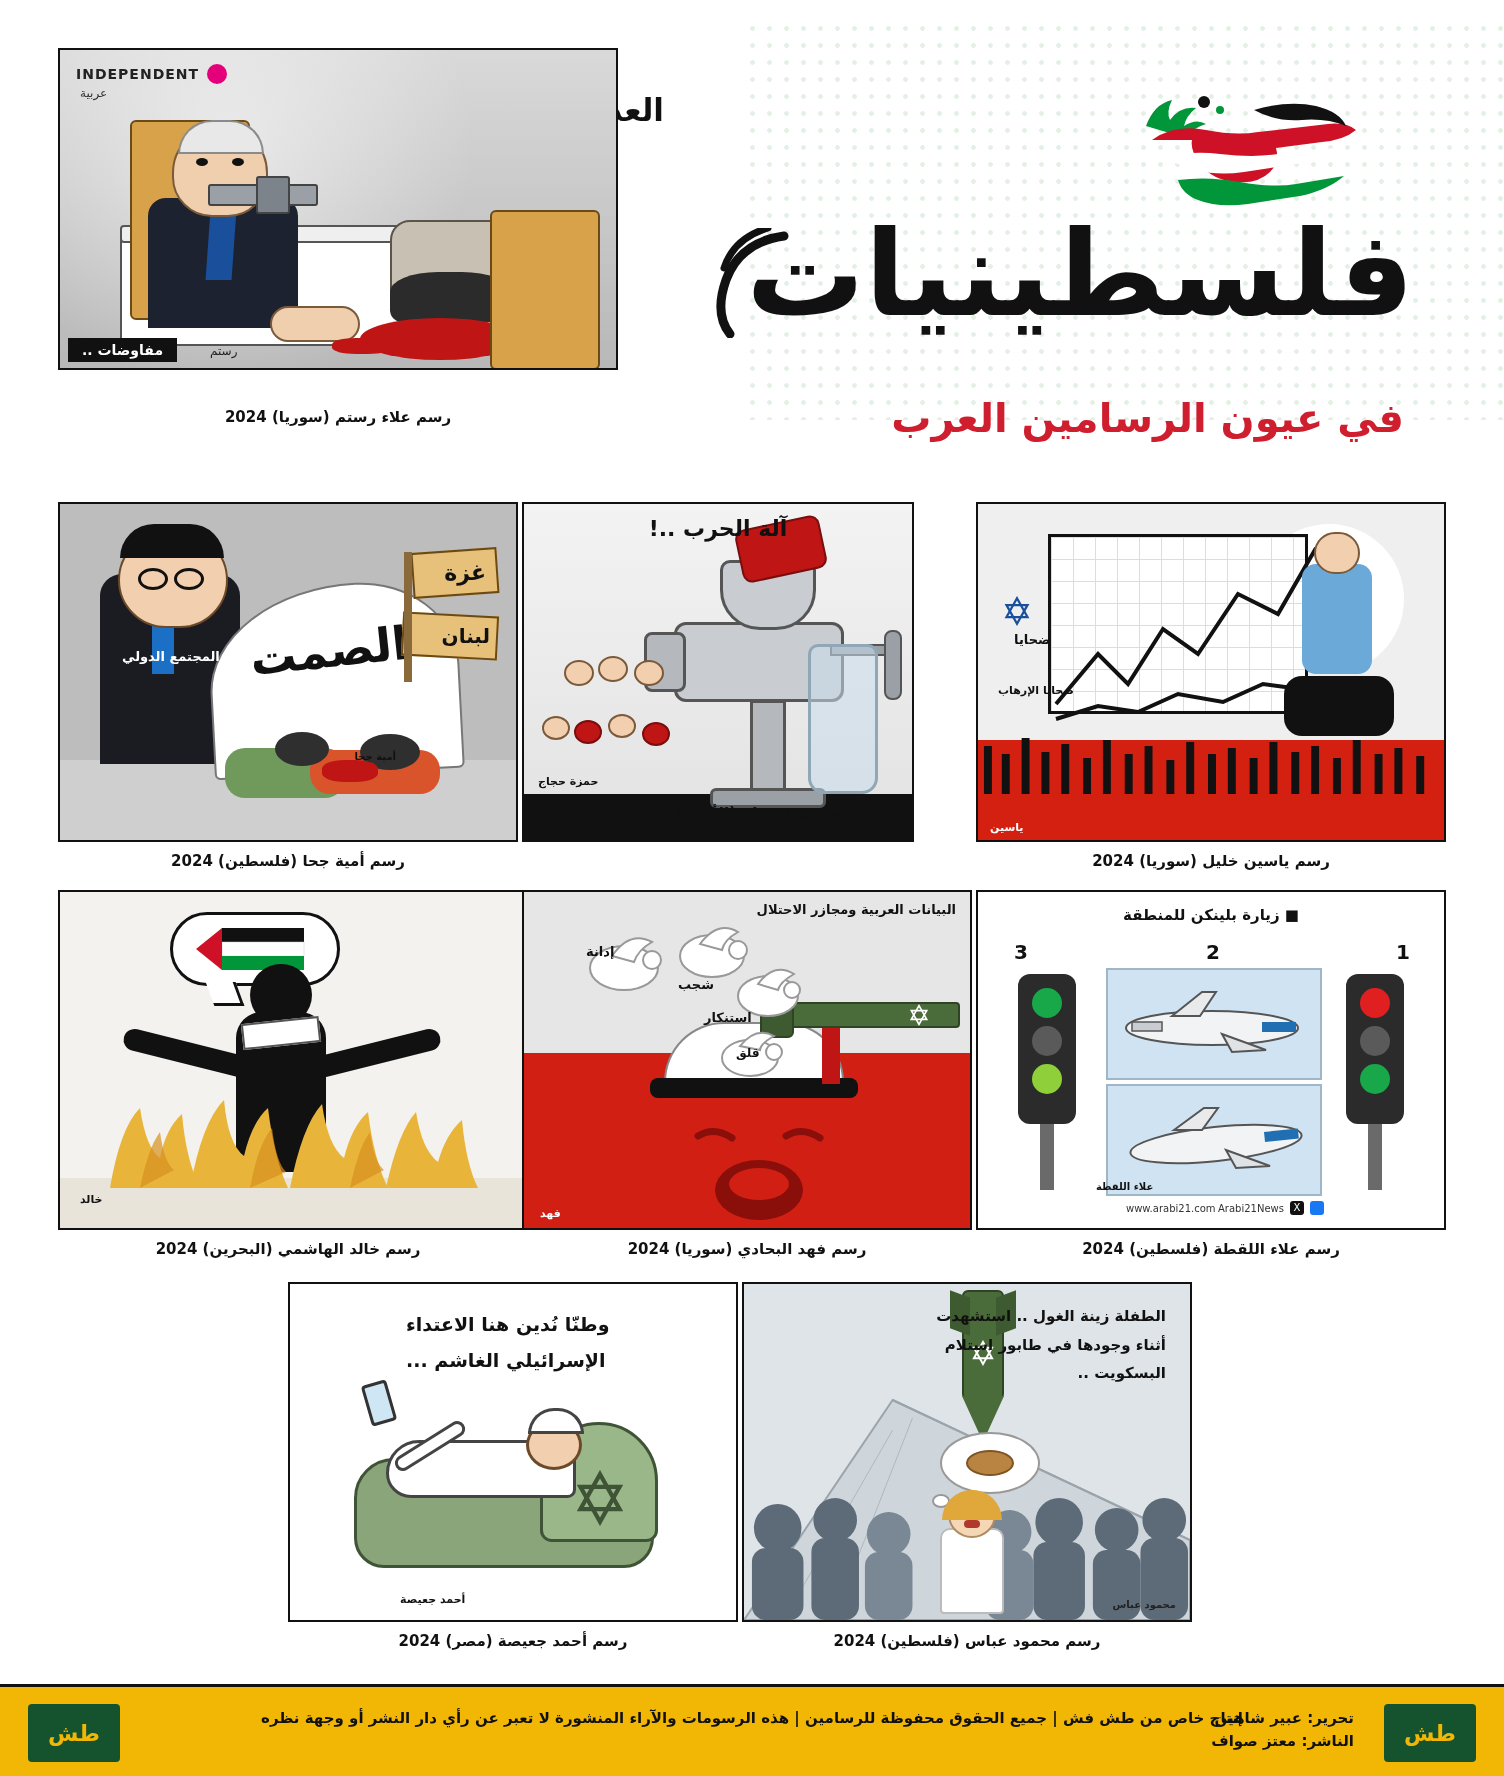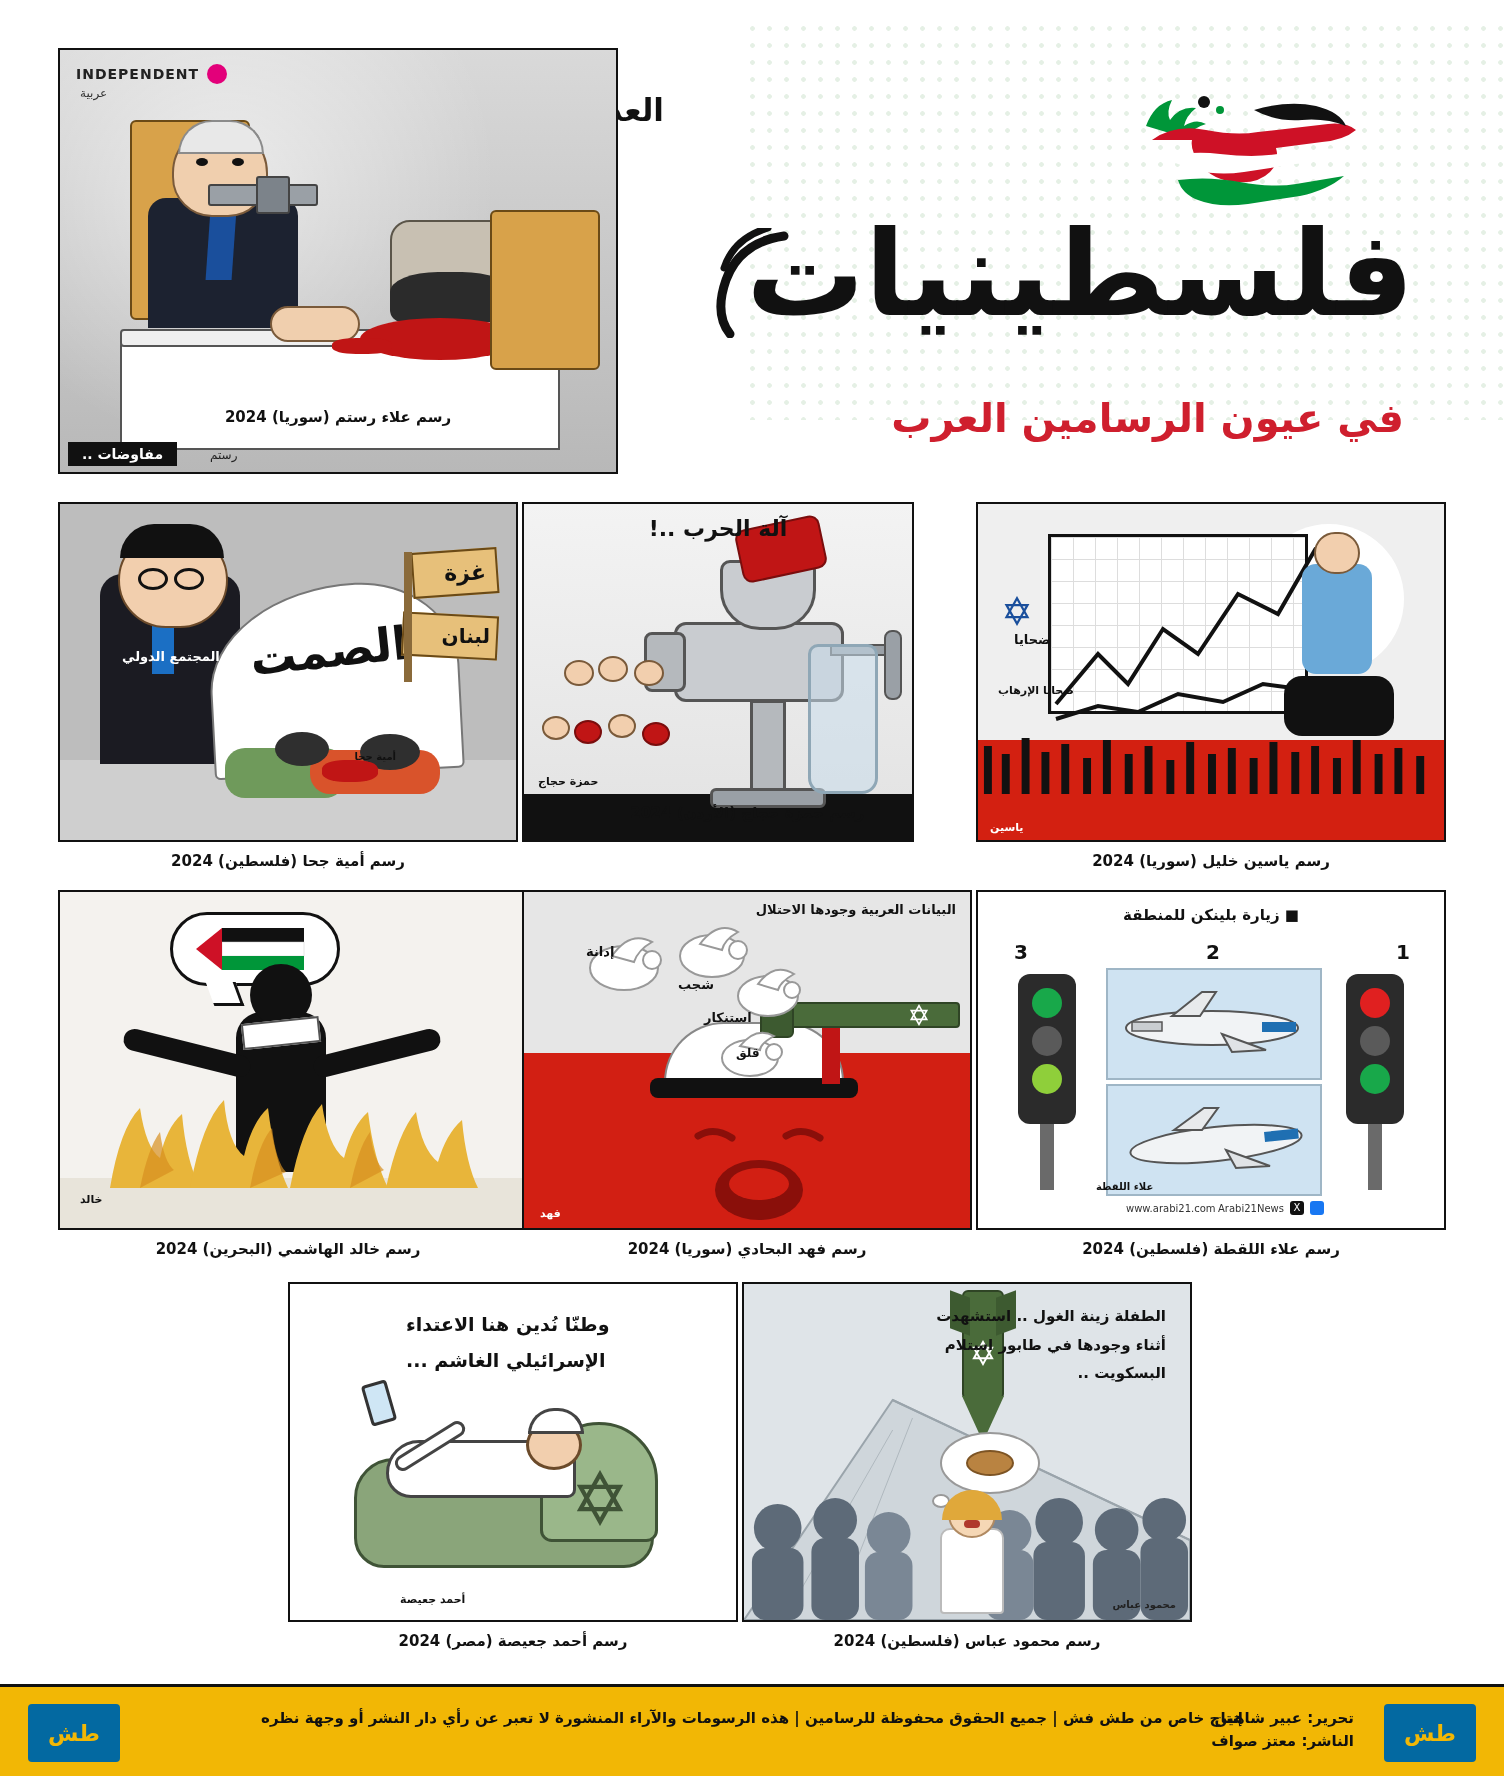--- a/index.html
+++ b/index.html
@@ -77,21 +77,21 @@
     border-top:3px solid #111;
   }
   .footer-inner { position:relative; width:100%; height:100%; }
   .footer-text {
     position:absolute; top:20px; right:210px; left:210px;
     direction:rtl; text-align:center;
     font-size:15px; font-weight:bold; color:#111; line-height:1.55;
   }
   .footer-logo {
     position:absolute; width:92px; height:58px; top:17px;
-    background:#0369a1; border-radius:4px;
+    background:#14532d; border-radius:4px;
     color:#f2b705; font-weight:bold; font-size:22px;
     display:flex; align-items:center; justify-content:center;
     direction:rtl;
   }
   .footer-logo.right { right:28px; }
   .footer-logo.left { left:28px; }
 </style>
 </head>
 <body>
 
@@ -118,21 +118,21 @@
       <div class="logo-sub">في عيون الرسامين العرب</div>
 
       <svg style="position:absolute; top:188px; right:648px; width:90px; height:110px;" viewBox="0 0 90 110">
         <path d="M78 8 q-44 6 -58 44 q-12 34 4 54" fill="none" stroke="#111" stroke-width="9" stroke-linecap="round"></path>
         <path d="M62 0 q-34 10 -44 40" fill="none" stroke="#111" stroke-width="7" stroke-linecap="round"></path>
       </svg>
     </div>
 
     <div class="issue-number">العدد #٥٢</div>
 
-    <div class="frame" style="left:58px; top:48px; width:560px; height:426px;">
+    <div class="frame" style="left:58px; top:48px; width:560px; height:322px;">
       <div class="art">
         <div style="position:absolute; inset:0; background:linear-gradient(180deg,#d9d9d9,#b8b8b8);"></div>
 
         <div style="position:absolute; left:0; top:0; width:100%; height:100%; background:radial-gradient(circle at 30% 30%, rgba(255,255,255,.55), transparent 55%);"></div>
 
         <div style="position:absolute; left:60px; bottom:22px; width:440px; height:110px; background:#fff; border:2px solid #555; border-radius:6px 6px 0 0;"></div>
         <div style="position:absolute; left:60px; bottom:125px; width:440px; height:18px; background:#efefef; border:2px solid #555; border-radius:4px;"></div>
 
         <div style="position:absolute; left:70px; top:70px; width:120px; height:200px; background:#d8a24a; border:2px solid #6b4a16; border-radius:6px;"></div>
 
@@ -373,21 +373,21 @@
         </g>
       </svg>
       <div class="label-ar" style="left:212px; top:154px; font-size:12px;">قلق</div>
 
       <svg style="position:absolute; left:150px; bottom:6px; width:170px; height:120px;" viewBox="0 0 170 120">
         <path d="M24 34 q16 -10 34 2" stroke="#8a0f0a" stroke-width="7" fill="none" stroke-linecap="round"></path>
         <path d="M112 34 q16 -10 34 2" stroke="#8a0f0a" stroke-width="7" fill="none" stroke-linecap="round"></path>
         <ellipse cx="85" cy="88" rx="44" ry="30" fill="#8a0f0a"></ellipse>
         <ellipse cx="85" cy="82" rx="30" ry="16" fill="#d21f13"></ellipse>
       </svg>
-      <div class="label-ar" style="right:14px; top:10px; font-size:13px;">البيانات العربية وجودها الاحتلال</div>
+      <div class="label-ar" style="right:14px; top:10px; font-size:13px;">البيانات العربية ومجازر الاحتلال</div>
       <div class="label-ar" style="left:16px; bottom:8px; font-size:11px; color:#fff;">فهد</div>
     </div>
   </div>
   <div class="caption" style="left:522px; top:1240px; width:450px;">رسم فهد البحادي (سوريا) 2024</div>
 
   <div class="frame" style="left:976px; top:890px; width:470px; height:340px;">
     <div class="art">
       <div style="position:absolute; inset:0; background:#fff;"></div>
       <div class="label-ar" style="left:0; right:0; top:14px; text-align:center; font-size:15px;">■ زيارة بلينكن للمنطقة</div>
 

